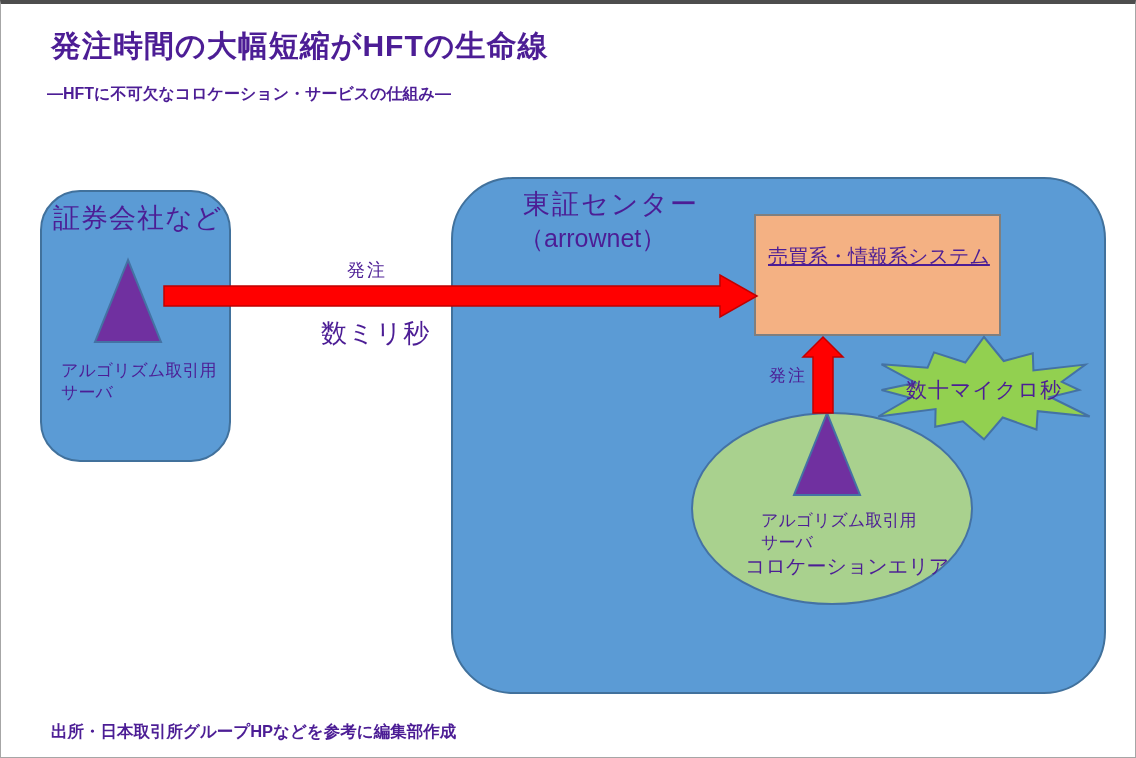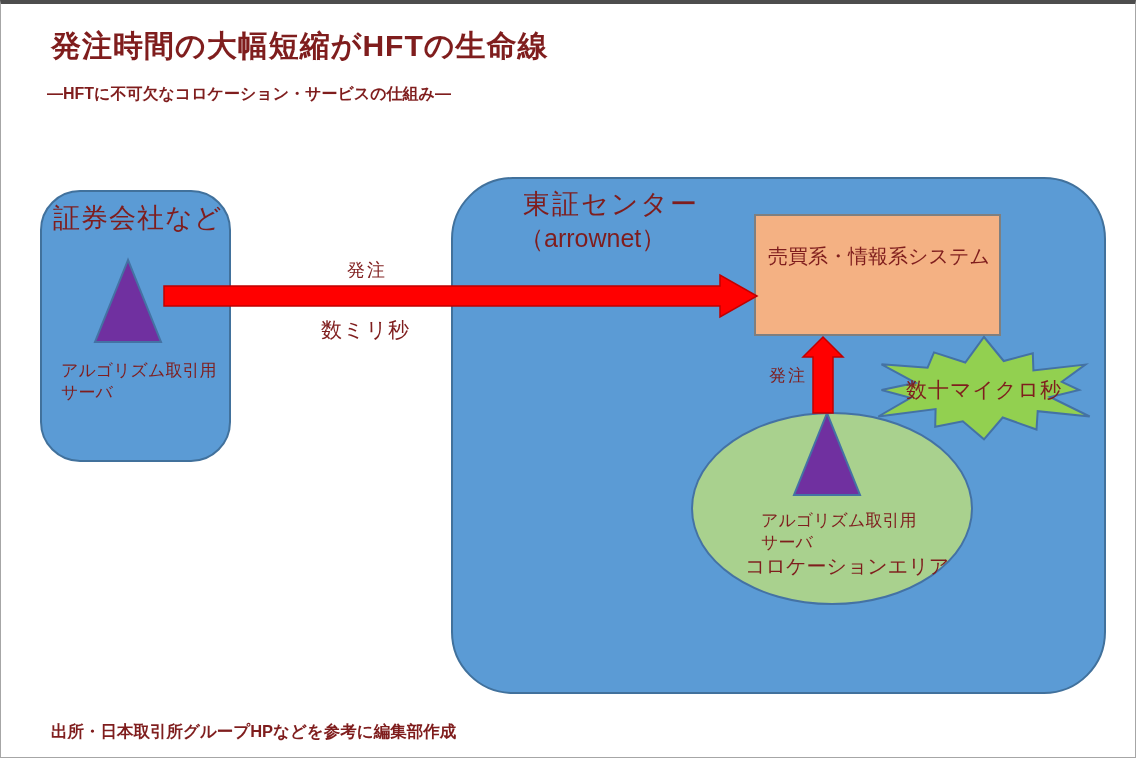--- a/index.html
+++ b/index.html
@@ -7,21 +7,21 @@
     position:relative;
     width:1136px;height:758px;
     box-sizing:border-box;
     background:#ffffff;
     border-top:4px solid #4d4d4d;
     border-left:1px solid #a6a6a6;
     border-right:1px solid #a6a6a6;
     border-bottom:1px solid #a6a6a6;
     overflow:hidden;
     font-family:"Liberation Sans","DejaVu Sans",sans-serif;
-    color:#7f1d1d;
+    color:#4c1d95;
   }
   .abs{position:absolute;}
   .slide-title{
     left:50px;top:22px;
     font-size:30px;font-weight:bold;letter-spacing:1px;
   }
   .slide-subtitle{
     left:46px;top:80px;
     font-size:16px;font-weight:bold;
   }
@@ -56,36 +56,37 @@
     font-size:25px;
     text-align:right;
   }
   .system-box{
     left:753px;top:210px;width:247px;height:122px;
     background:var(--system-orange);
     border:2px solid var(--system-orange-border);
     box-sizing:border-box;
     padding:27px 8px 0 12px;
     font-size:20px;
+    text-decoration:underline;
   }
   .colo-ellipse{
     left:690px;top:408px;width:282px;height:193px;
     background:var(--colo-green);
     border:2px solid var(--shape-border-blue);
     border-radius:50%;
     box-sizing:border-box;
   }
   .server-label{
     font-size:17px;line-height:1.32;margin-top:12px;
   }
   .broker-server-label{left:60px;top:344px;}
   .colo-server-label{left:760px;top:494px;}
   .colo-area-label{left:744px;top:549px;font-size:20px;}
   .order-label-h{left:346px;top:254px;font-size:18px;letter-spacing:2px;}
-  .latency-h{left:320px;top:312px;font-size:21px;letter-spacing:1px;text-align:center;}
+  .latency-h{left:320px;top:312px;font-size:26px;letter-spacing:1px;text-align:center;}
   .order-label-v{left:768px;top:360px;font-size:17px;letter-spacing:2px;}
   .burst-text{
     left:856px;top:332px;width:254px;height:108px;
     display:flex;align-items:center;justify-content:center;
     font-size:21px;letter-spacing:1px;
   }
   svg{overflow:visible;}
 </style>
 </head>
 <body>

